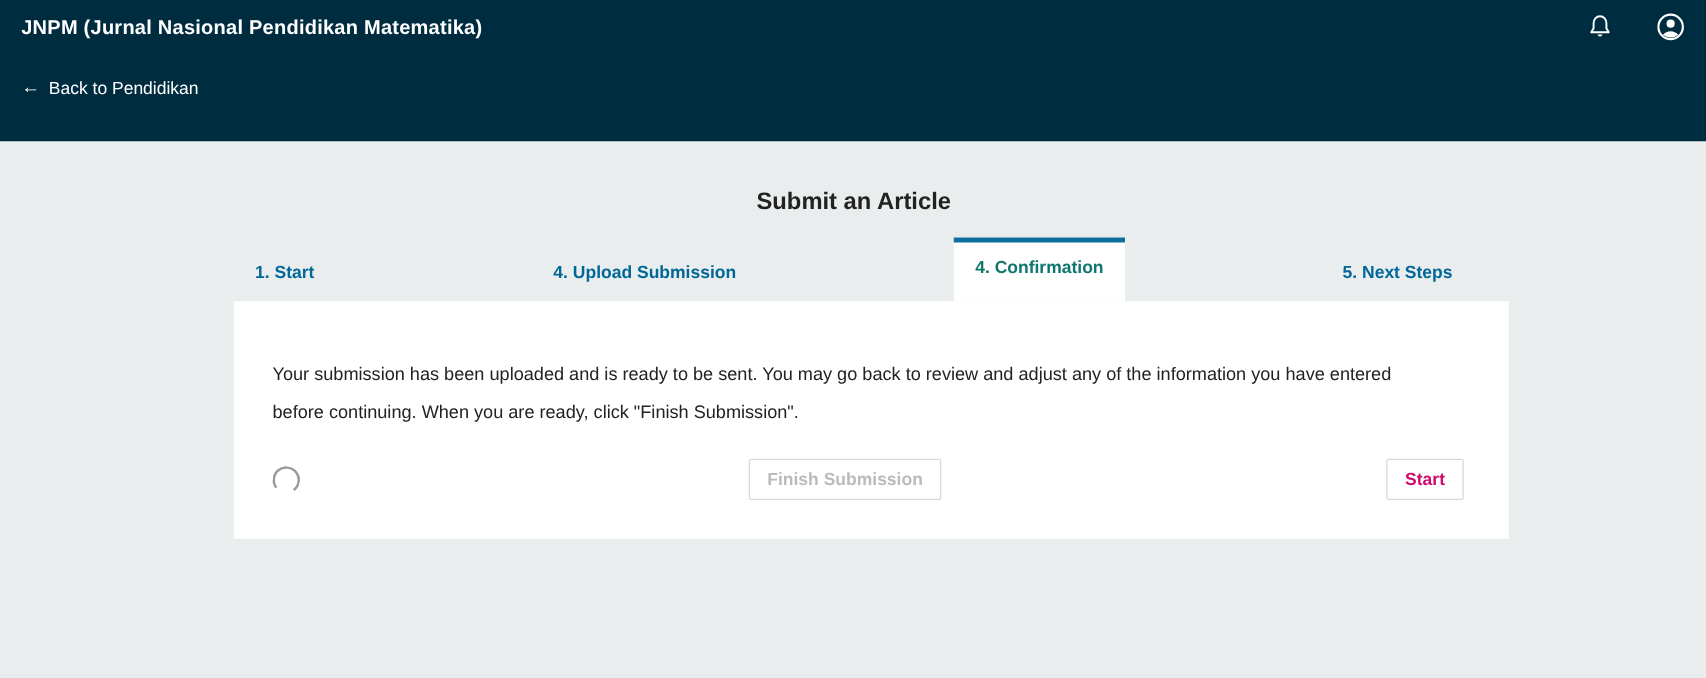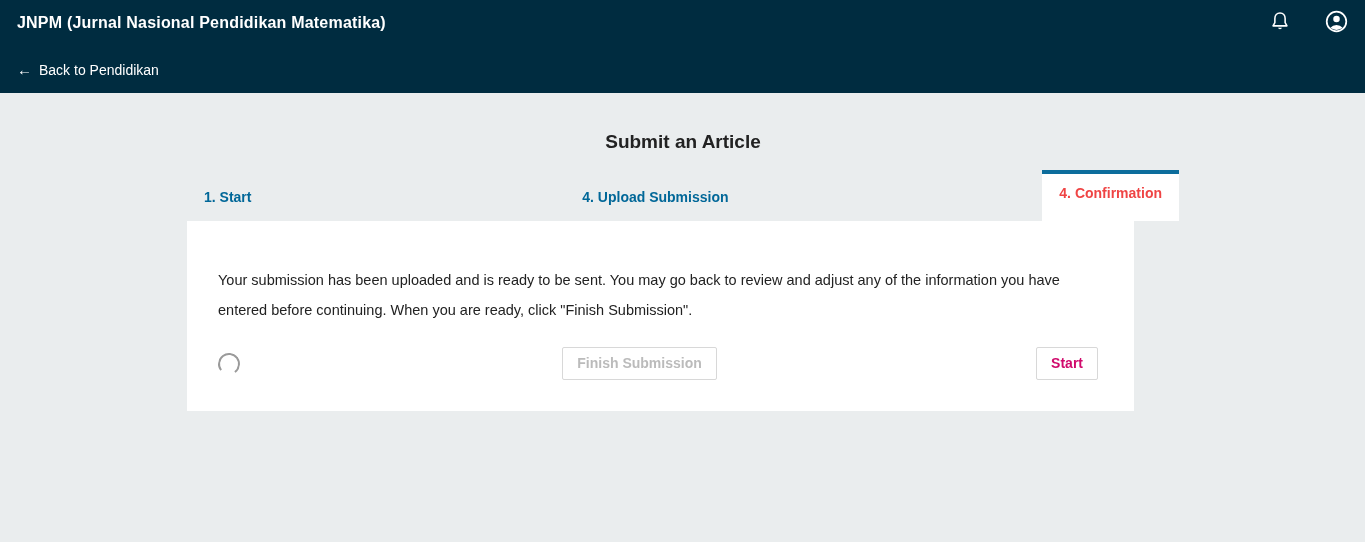--- a/index.html
+++ b/index.html
@@ -7,21 +7,21 @@
     width: 1365px; height: 542px;
     font-family: "Liberation Sans", "DejaVu Sans", sans-serif;
     background: #eaedee;
     overflow: hidden;
   }
 
   
   .app-header {
     background: #002c40;
     color: #ffffff;
-    height: 93px;
+    height: 113px;
     width: 100%;
   }
   .header-top {
     height: 46px;
     display: flex;
     align-items: center;
     padding: 0 17px;
   }
   .app-title {
     font-size: 16px;
@@ -87,29 +87,29 @@
     border-top: 4px solid transparent;
     font-size: 14px;
     font-weight: bold;
     color: #006798;
     cursor: pointer;
     white-space: nowrap;
   }
   .tab.active {
     background: #ffffff;
     border-top-color: #0d6d9c;
-    color: #ef4444;
+    color: #0f766e;
     padding-top: 11px;
     cursor: default;
   }
 
   
   .panel {
     background: #ffffff;
-    width: 947px;
+    width: 1020px;
     min-height: 172px;
     padding: 44px 32px 31px 31px;
   }
   .panel-message {
     font-size: 14.5px;
     line-height: 30px;
     color: #222222;
     max-width: 930px;
   }
   .button-row {
@@ -179,20 +179,21 @@
   </div>
 </header>
 
 <main class="content">
   <h1 class="page-title">Submit an Article</h1>
 
   <nav class="tab-bar">
     <div class="tab">1. Start</div>
     <div class="tab">4. Upload Submission</div>
     <div class="tab active">4. Confirmation</div>
+    <div class="tab">5. Next Steps</div>
   </nav>
 
   <section class="panel">
     <p class="panel-message">Your submission has been uploaded and is ready to be sent. You may go back to review and adjust any of the information you have entered before continuing. When you are ready, click "Finish Submission".</p>
     <div class="button-row">
       <div class="spinner"></div>
       <button class="btn btn-finish">Finish Submission</button>
       <button class="btn btn-cancel">Start</button>
     </div>
   </section>

